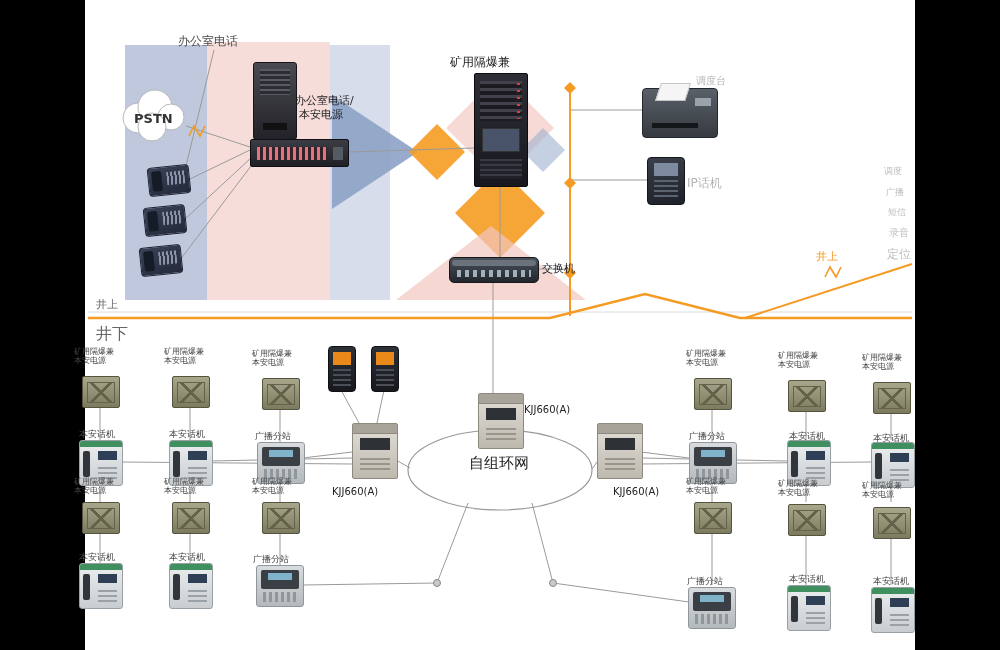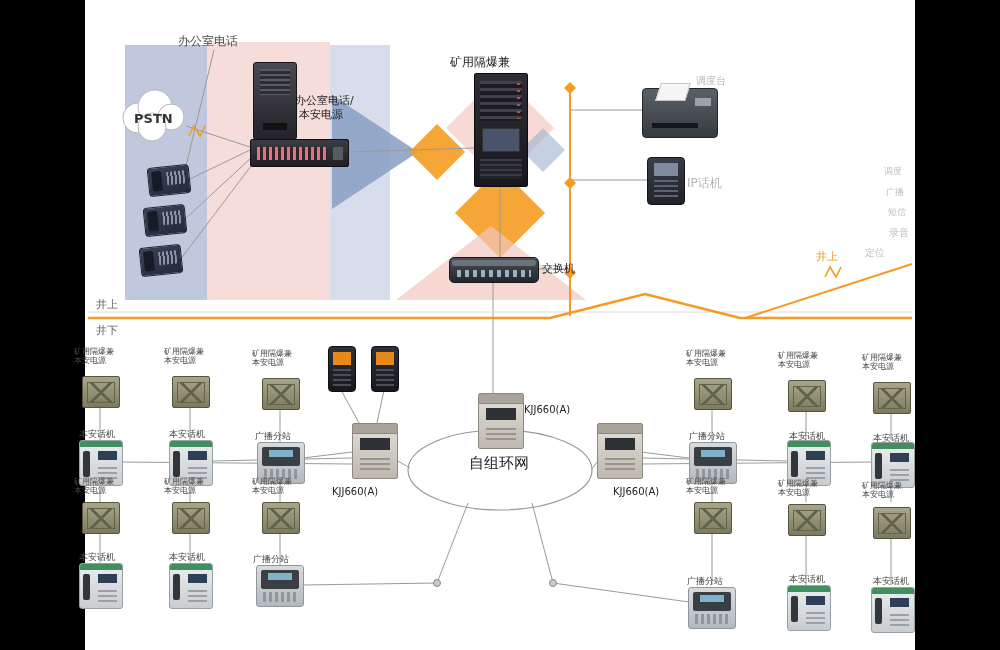--- a/index.html
+++ b/index.html
@@ -277,24 +277,24 @@
       <div class="lbl" style="left: 134px; top: 111px; font-size: 13px; color: rgb(51, 51, 51); font-weight: bold;">PSTN</div>
       <div class="lbl" style="left: 295px; top: 95px; font-size: 11px; color: rgb(34, 34, 34);">办公室电话/</div>
       <div class="lbl" style="left: 299px; top: 109px; font-size: 11px; color: rgb(34, 34, 34);">本安电源</div>
       <div class="lbl" style="left: 450px; top: 55px; font-size: 12px; color: rgb(34, 34, 34);">矿用隔爆兼</div>
       <div class="lbl" style="left: 696px; top: 75px; font-size: 10px; color: rgb(181, 181, 181);">调度台</div>
       <div class="lbl" style="left: 687px; top: 176px; font-size: 12px; color: rgb(181, 181, 181);">IP话机</div>
       <div class="lbl" style="left: 884px; top: 166px; font-size: 9px; color: rgb(189, 189, 189);">调度</div>
       <div class="lbl" style="left: 886px; top: 187px; font-size: 9px; color: rgb(189, 189, 189);">广播</div>
       <div class="lbl" style="left: 888px; top: 207px; font-size: 9px; color: rgb(189, 189, 189);">短信</div>
       <div class="lbl" style="left: 889px; top: 227px; font-size: 10px; color: rgb(189, 189, 189);">录音</div>
-      <div class="lbl" style="left: 865px; top: 247px; font-size: 10px; color: rgb(189, 189, 189);">定位</div>
+      <div class="lbl" style="left: 887px; top: 247px; font-size: 12px; color: rgb(189, 189, 189);">定位</div>
       <div class="lbl" style="left: 816px; top: 251px; font-size: 11px; color: rgb(245, 154, 35);">井上</div>
       <div class="lbl" style="left: 96px; top: 299px; font-size: 11px; color: rgb(102, 102, 102);">井上</div>
-      <div class="lbl" style="left: 96px; top: 325px; font-size: 11px; color: rgb(102, 102, 102);">井下</div>
+      <div class="lbl" style="left: 96px; top: 325px; font-size: 16px; color: rgb(102, 102, 102);">井下</div>
       <div class="lbl" style="left: 542px; top: 263px; font-size: 11px; color: rgb(34, 34, 34);">交换机</div>
       <div class="lbl" style="left: 524px; top: 404px; font-size: 10px; color: rgb(34, 34, 34);">KJJ660(A)</div>
       <div class="lbl" style="left: 332px; top: 486px; font-size: 10px; color: rgb(34, 34, 34);">KJJ660(A)</div>
       <div class="lbl" style="left: 613px; top: 486px; font-size: 10px; color: rgb(34, 34, 34);">KJJ660(A)</div>
       <div class="lbl" style="left: 469px; top: 455px; font-size: 15px; color: rgb(34, 34, 34);">自组环网</div>
       <div class="lbl" style="left: 74px; top: 347px; font-size: 8px; color: rgb(68, 68, 68);">矿用隔爆兼
 本安电源</div>
       <div class="lbl" style="left: 164px; top: 347px; font-size: 8px; color: rgb(68, 68, 68);">矿用隔爆兼
 本安电源</div>
       <div class="lbl" style="left: 252px; top: 349px; font-size: 8px; color: rgb(68, 68, 68);">矿用隔爆兼

